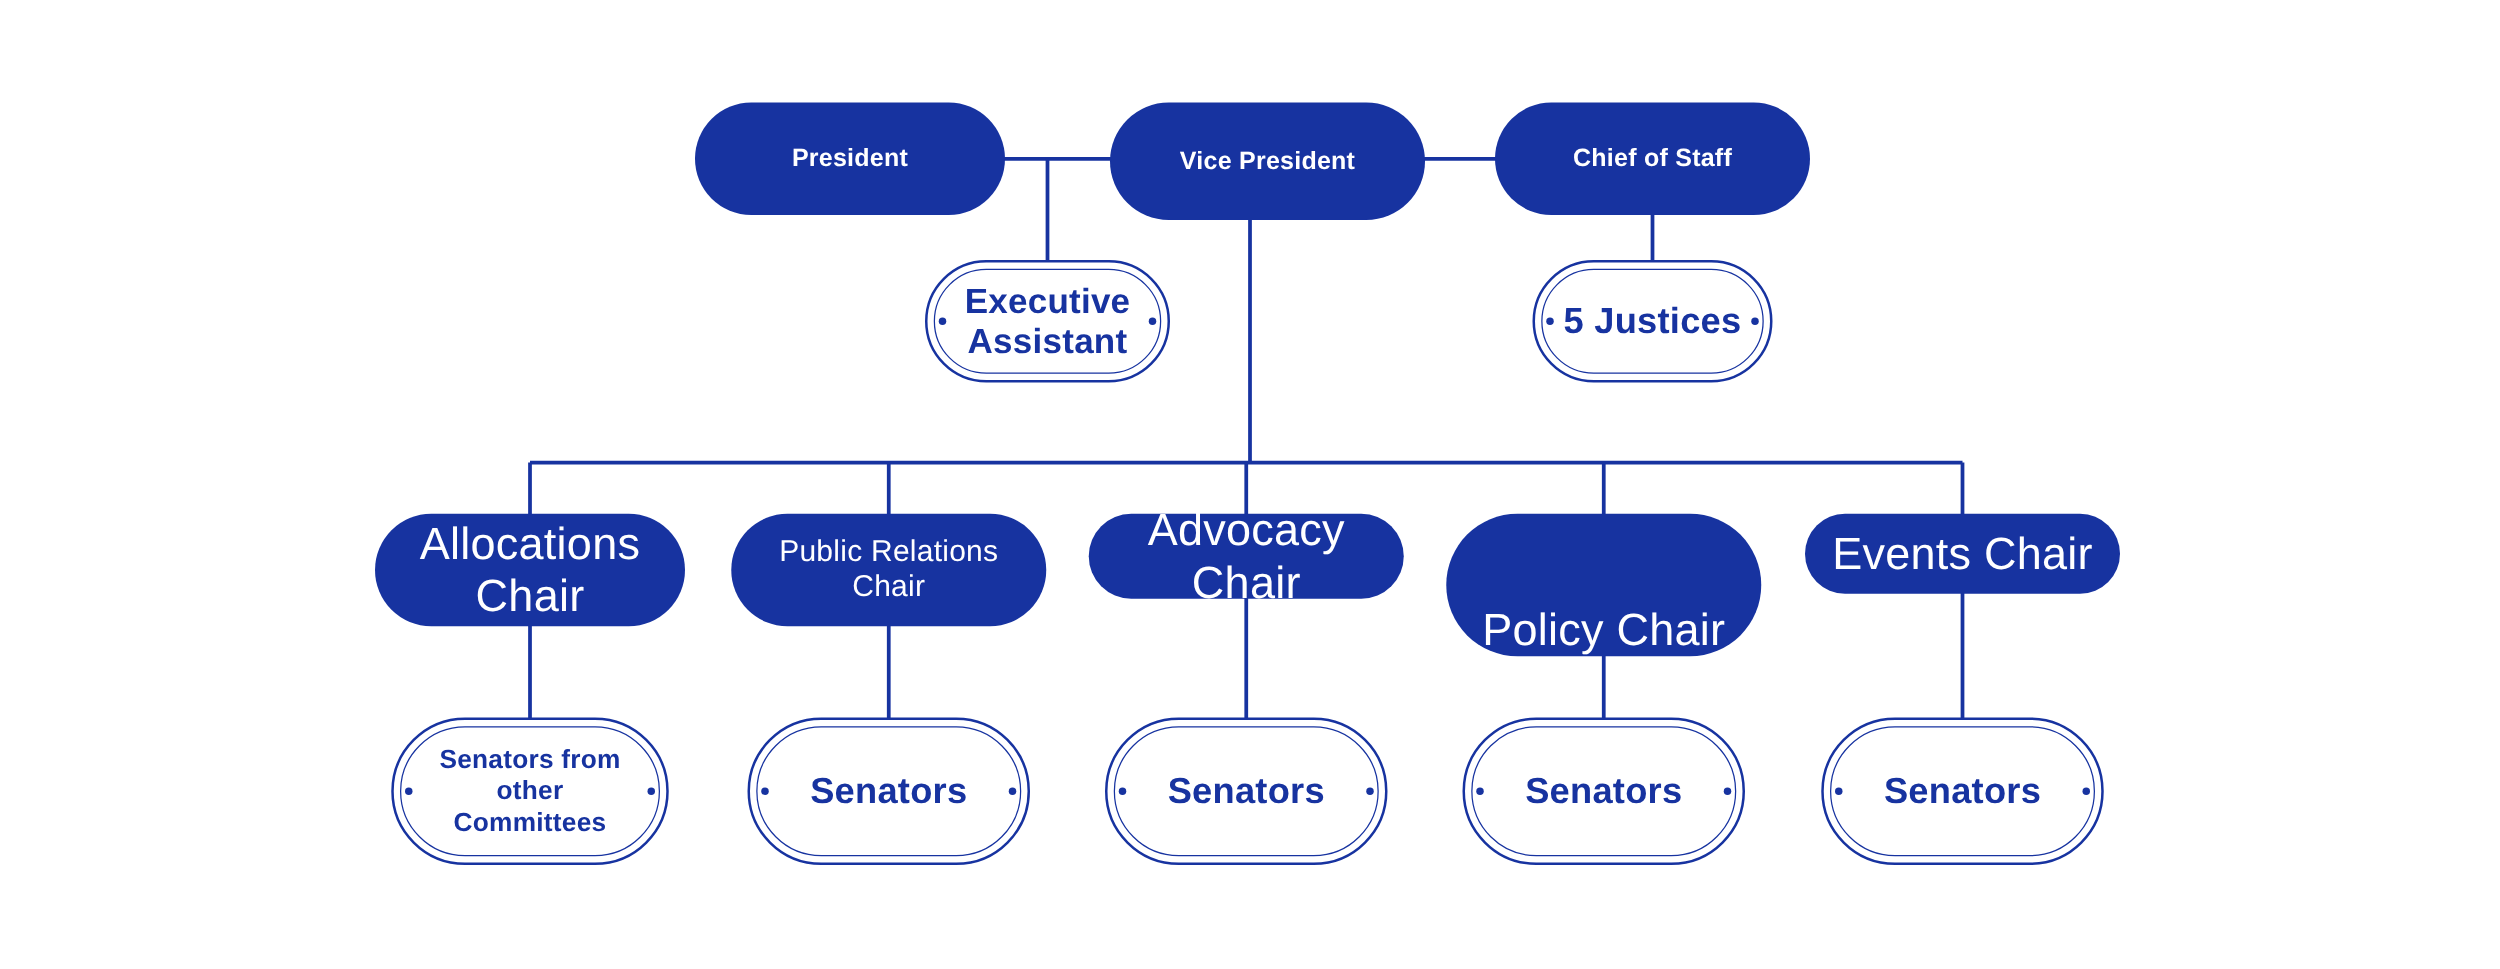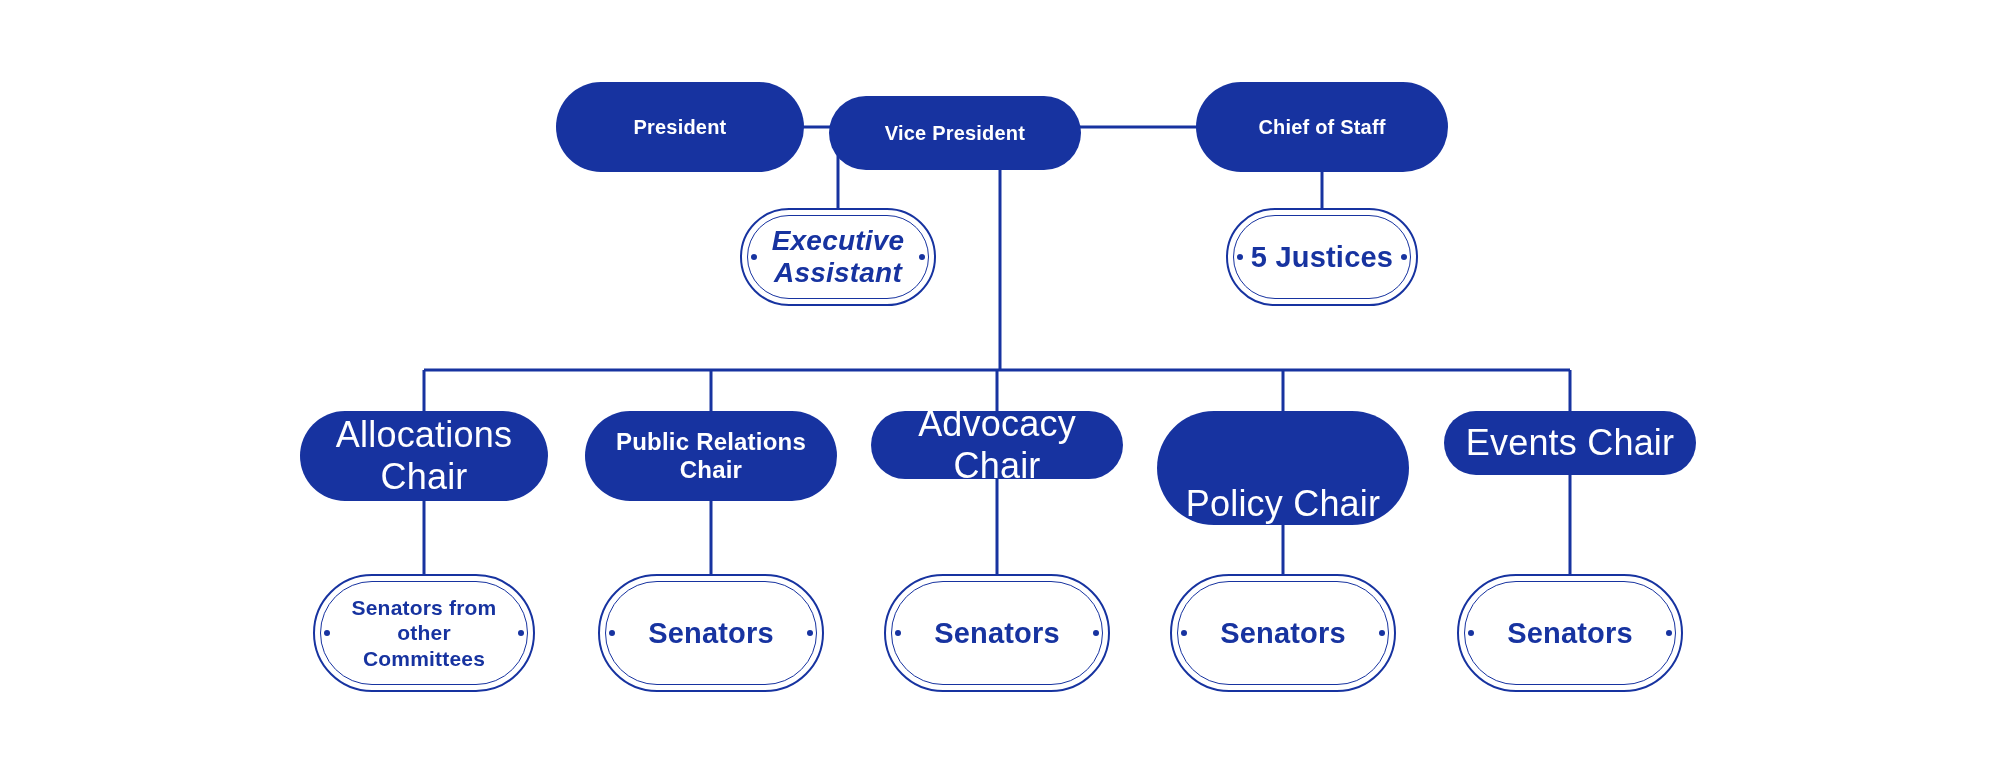--- a/index.html
+++ b/index.html
@@ -51,36 +51,36 @@
   .dot-r { right: 9px; }
 
   .fs-top   { font-size: 20px; font-weight: bold; }
   .fs-chair { font-size: 36px; }
   .fs-chair-sm { font-size: 24px; line-height: 1.15; }
   .fs-out-lg { font-size: 29px; }
   .fs-out-md { font-size: 28px; line-height: 1.15; }
   .fs-out-sm { font-size: 21px; line-height: 1.2; }
 
   .lbl { display: inline-block; position: relative; }
-  .w-ea  { max-width: 155px; font-style: italic; }
+  .w-ea  { max-width: 155px; }
   .w-sfc { max-width: 158px; }
   .w-pr  { max-width: 200px; }
 
   
   .n-president      { left: 556px;  top: 82px;  width: 248px; height: 90px; }
-  .n-vice-president { left: 829px;  top: 82px;  width: 252px; height: 74px; margin-top: 14px; }
+  .n-vice-president { left: 888px;  top: 82px;  width: 252px; height: 94px; }
   .n-chief-of-staff { left: 1196px; top: 82px;  width: 252px; height: 90px; }
 
   
   .n-exec-assistant { left: 740px;  top: 208px; width: 196px; height: 98px; }
   .n-five-justices  { left: 1226px; top: 208px; width: 192px; height: 98px; align-items: center; }
 
   
   .n-allocations { left: 300px;  top: 411px; width: 248px; height: 90px; }
-  .n-pr-chair    { left: 585px;  top: 411px; width: 252px; height: 90px; font-weight: bold; }
+  .n-pr-chair    { left: 585px;  top: 411px; width: 252px; height: 90px; }
   .n-advocacy    { left: 871px;  top: 411px; width: 252px; height: 68px; }
   .n-policy      { left: 1157px; top: 411px; width: 252px; height: 114px; align-items: flex-end; }
   .n-events      { left: 1444px; top: 411px; width: 252px; height: 64px; }
 
   
   .n-sen-1 { left: 313px;  top: 574px; width: 222px; height: 118px; }
   .n-sen-2 { left: 598px;  top: 574px; width: 226px; height: 118px; }
   .n-sen-3 { left: 884px;  top: 574px; width: 226px; height: 118px; }
   .n-sen-4 { left: 1170px; top: 574px; width: 226px; height: 118px; }
   .n-sen-5 { left: 1457px; top: 574px; width: 226px; height: 118px; }

